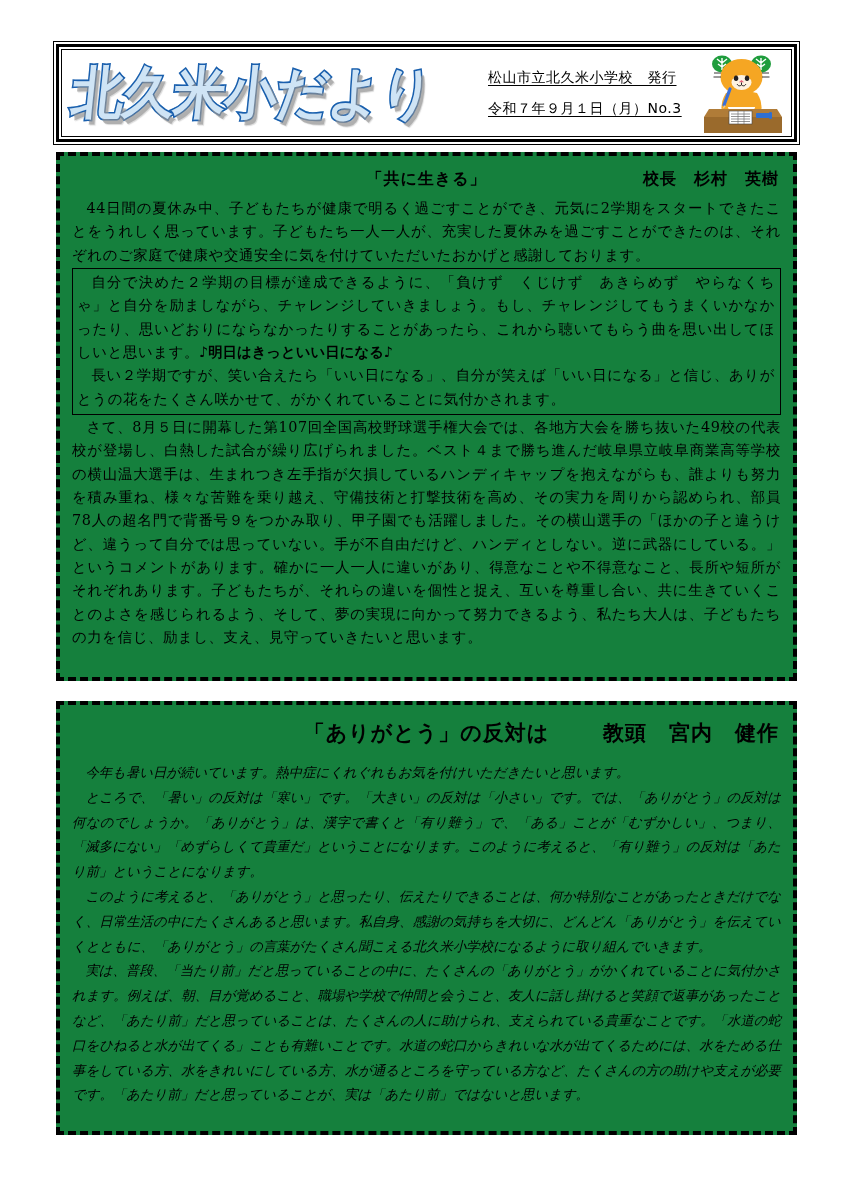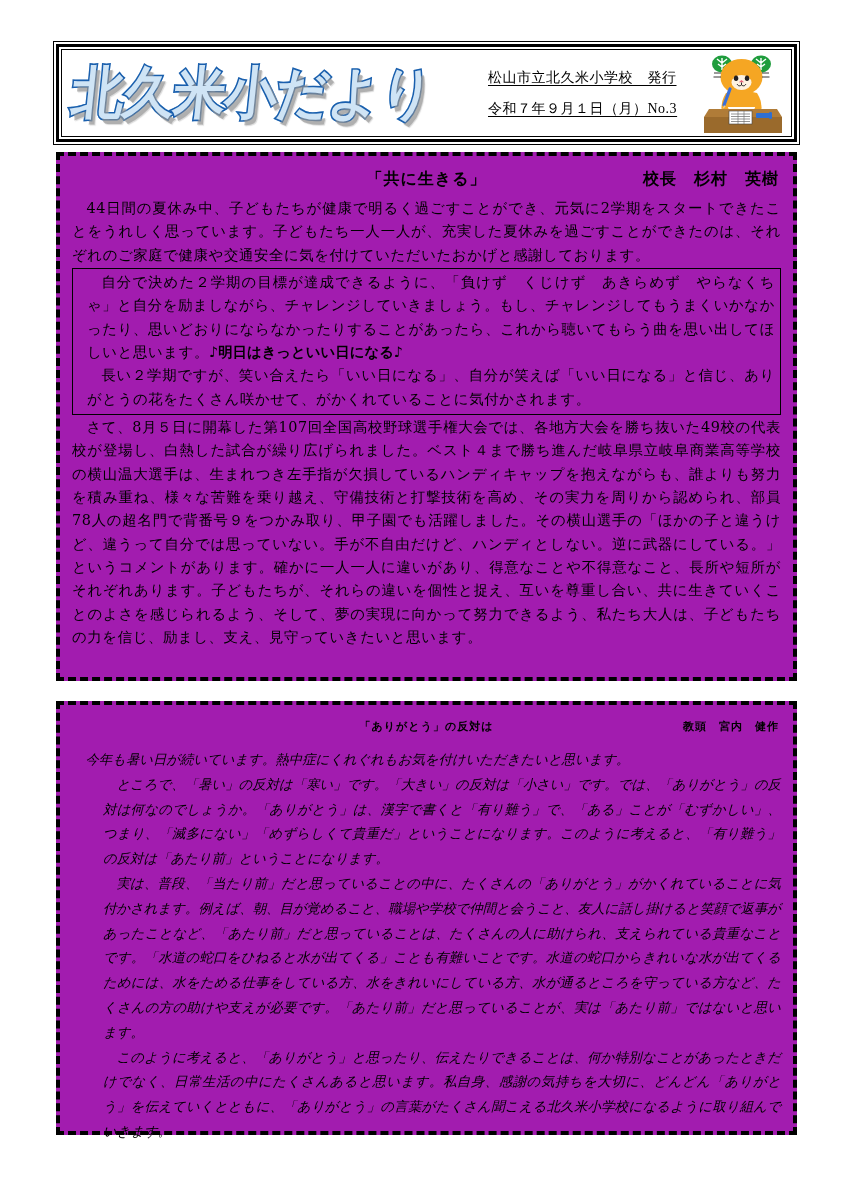--- a/index.html
+++ b/index.html
@@ -79,36 +79,35 @@
     gap: 13px;
     font-family: "DejaVu Sans", "Liberation Sans", sans-serif;
     font-size: 14px;
     padding-left: 6px;
   }
   .issue-line {
     text-decoration: underline;
     text-underline-offset: 3px;
     letter-spacing: 0.5px;
     white-space: nowrap;
-    font-family: Liberation Serif, serif;
   }
 
   .mascot-cell {
     width: 96px;
     display: flex;
     align-items: center;
     justify-content: center;
   }
   .mascot { display:block; }
 
   
   .article {
     border: 4px dashed #000000;
     box-sizing: border-box;
-    background: #a21caf;
+    background: #15803d;
     padding: 10px 12px 12px 12px;
   }
   .article.first { margin-top: 10px; height: 529px; }
   .article.second { margin-top: 20px; height: 434px; }
 
   .art-head {
     display: flex;
     align-items: baseline;
     justify-content: center;
     margin: 3px 0 7px 0;
@@ -138,21 +137,21 @@
     text-justify: inter-character;
     letter-spacing: 0.6px;
     text-indent: 1em;
   }
   .mincho .art-title, .mincho .art-author {
     font-family: "DejaVu Serif", "Liberation Serif", serif;
   }
 
   .quote-box {
     border: 1px solid #000000;
-    padding: 2px 5px 3px 14px;
+    padding: 2px 5px 3px 4px;
     margin: 1px 0 1px 0;
     box-sizing: border-box;
   }
   .quote-box p { text-indent: 1em; }
   .song {
     font-family: "DejaVu Sans", "Liberation Sans", sans-serif;
     font-weight: bold;
     letter-spacing: 0;
   }
 
@@ -164,23 +163,23 @@
     line-height: 1.85;
     text-align: justify;
     text-justify: inter-character;
     letter-spacing: 0;
     text-indent: 1em;
     font-style: italic;
   }
   .gothic .art-head { margin: 4px 0 14px 0; }
   .gothic .art-title, .gothic .art-author {
     font-family: Liberation Sans, sans-serif;
-    font-size: 11px;
-  }
-  .gothic p + p { margin-top: 0; margin-left: 31px; }
+    font-size: 21px;
+  }
+  .gothic p + p { margin-top: 0; }
 </style>
 </head>
 <body>
 
 <div class="page">
 
   <div class="masthead">
     <div class="masthead-inner">
 
       <div class="wordart-wrap">
@@ -250,17 +249,17 @@
   </div>
 
   <div class="article second gothic">
     <div class="art-head">
       <div class="art-title">「ありがとう」の反対は</div>
       <div class="art-author">教頭　宮内　健作</div>
     </div>
 
     <p>今年も暑い日が続いています。熱中症にくれぐれもお気を付けいただきたいと思います。</p>
     <p>ところで、「暑い」の反対は「寒い」です。「大きい」の反対は「小さい」です。では、「ありがとう」の反対は何なのでしょうか。「ありがとう」は、漢字で書くと「有り難う」で、「ある」ことが「むずかしい」、つまり、「滅多にない」「めずらしくて貴重だ」ということになります。このように考えると、「有り難う」の反対は「あたり前」ということになります。</p>
+    <p>このように考えると、「ありがとう」と思ったり、伝えたりできることは、何か特別なことがあったときだけでなく、日常生活の中にたくさんあると思います。私自身、感謝の気持ちを大切に、どんどん「ありがとう」を伝えていくとともに、「ありがとう」の言葉がたくさん聞こえる北久米小学校になるように取り組んでいきます。</p>
     <p>実は、普段、「当たり前」だと思っていることの中に、たくさんの「ありがとう」がかくれていることに気付かされます。例えば、朝、目が覚めること、職場や学校で仲間と会うこと、友人に話し掛けると笑顔で返事があったことなど、「あたり前」だと思っていることは、たくさんの人に助けられ、支えられている貴重なことです。「水道の蛇口をひねると水が出てくる」ことも有難いことです。水道の蛇口からきれいな水が出てくるためには、水をためる仕事をしている方、水をきれいにしている方、水が通るところを守っている方など、たくさんの方の助けや支えが必要です。「あたり前」だと思っていることが、実は「あたり前」ではないと思います。</p>
-    <p>このように考えると、「ありがとう」と思ったり、伝えたりできることは、何か特別なことがあったときだけでなく、日常生活の中にたくさんあると思います。私自身、感謝の気持ちを大切に、どんどん「ありがとう」を伝えていくとともに、「ありがとう」の言葉がたくさん聞こえる北久米小学校になるように取り組んでいきます。</p>
   </div>
 
 </div>
 
 </body></html>

